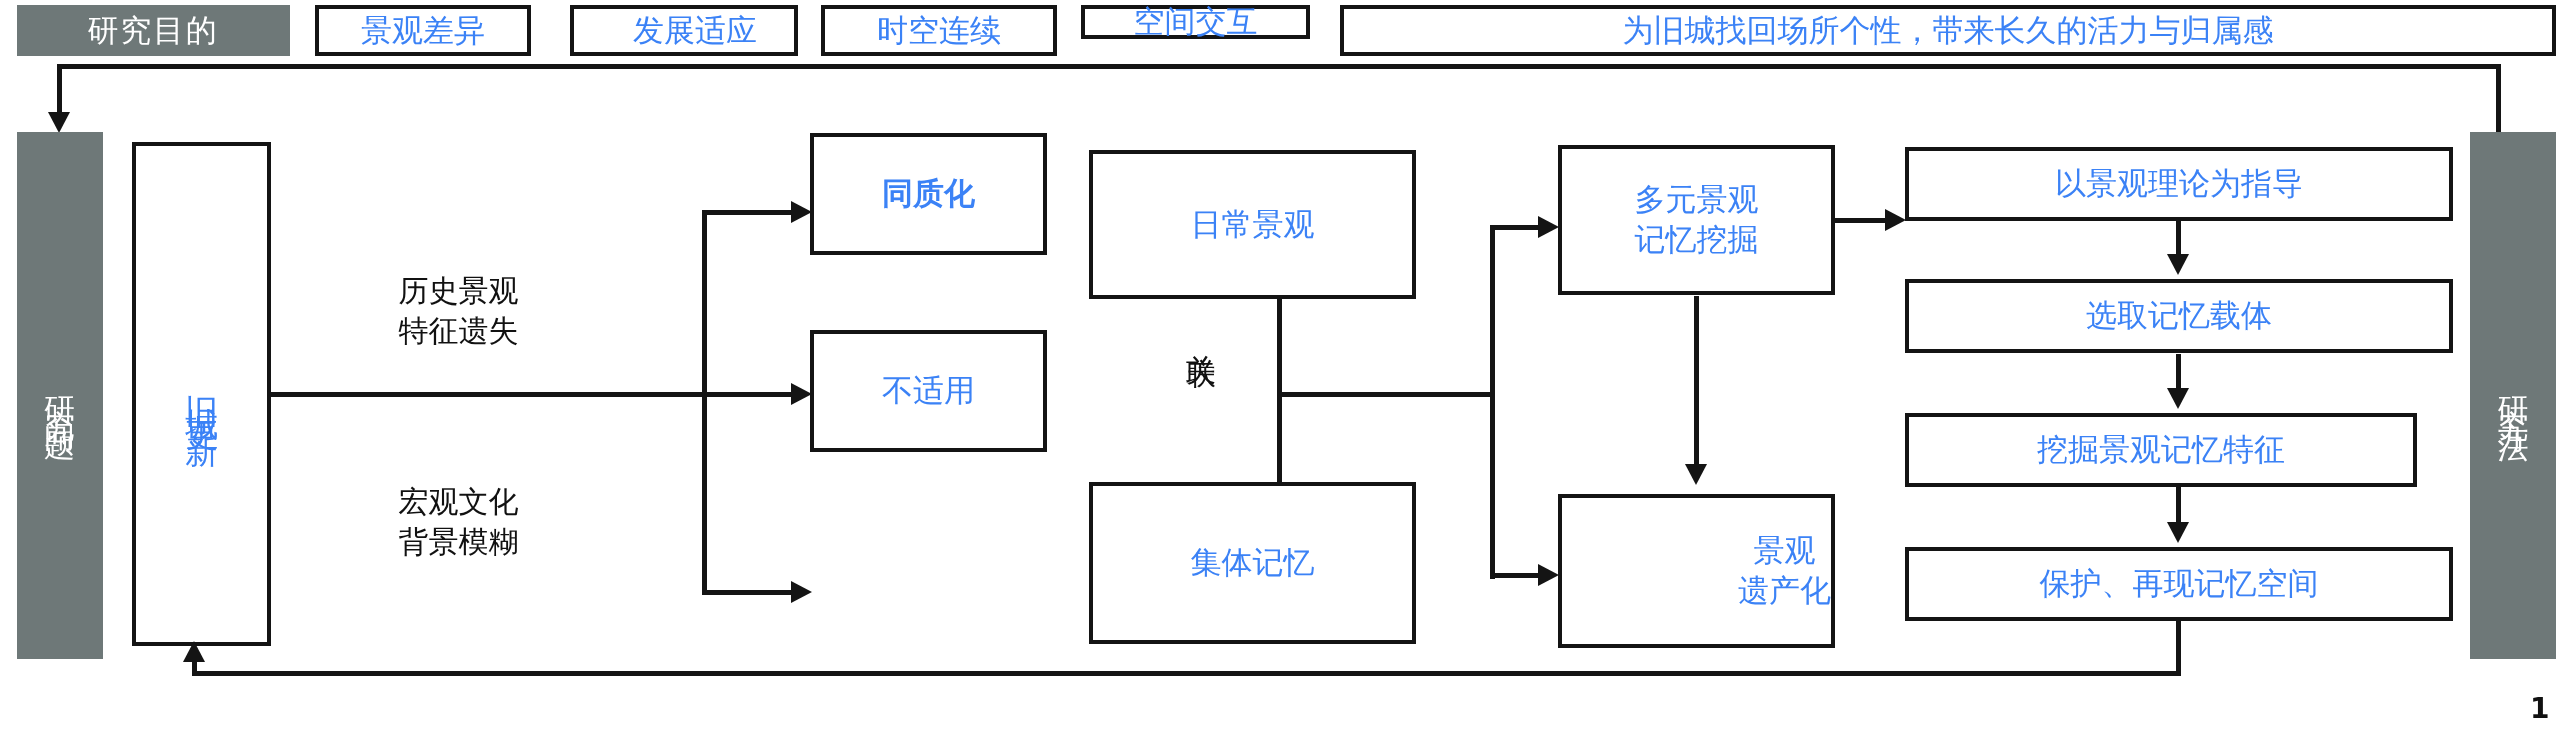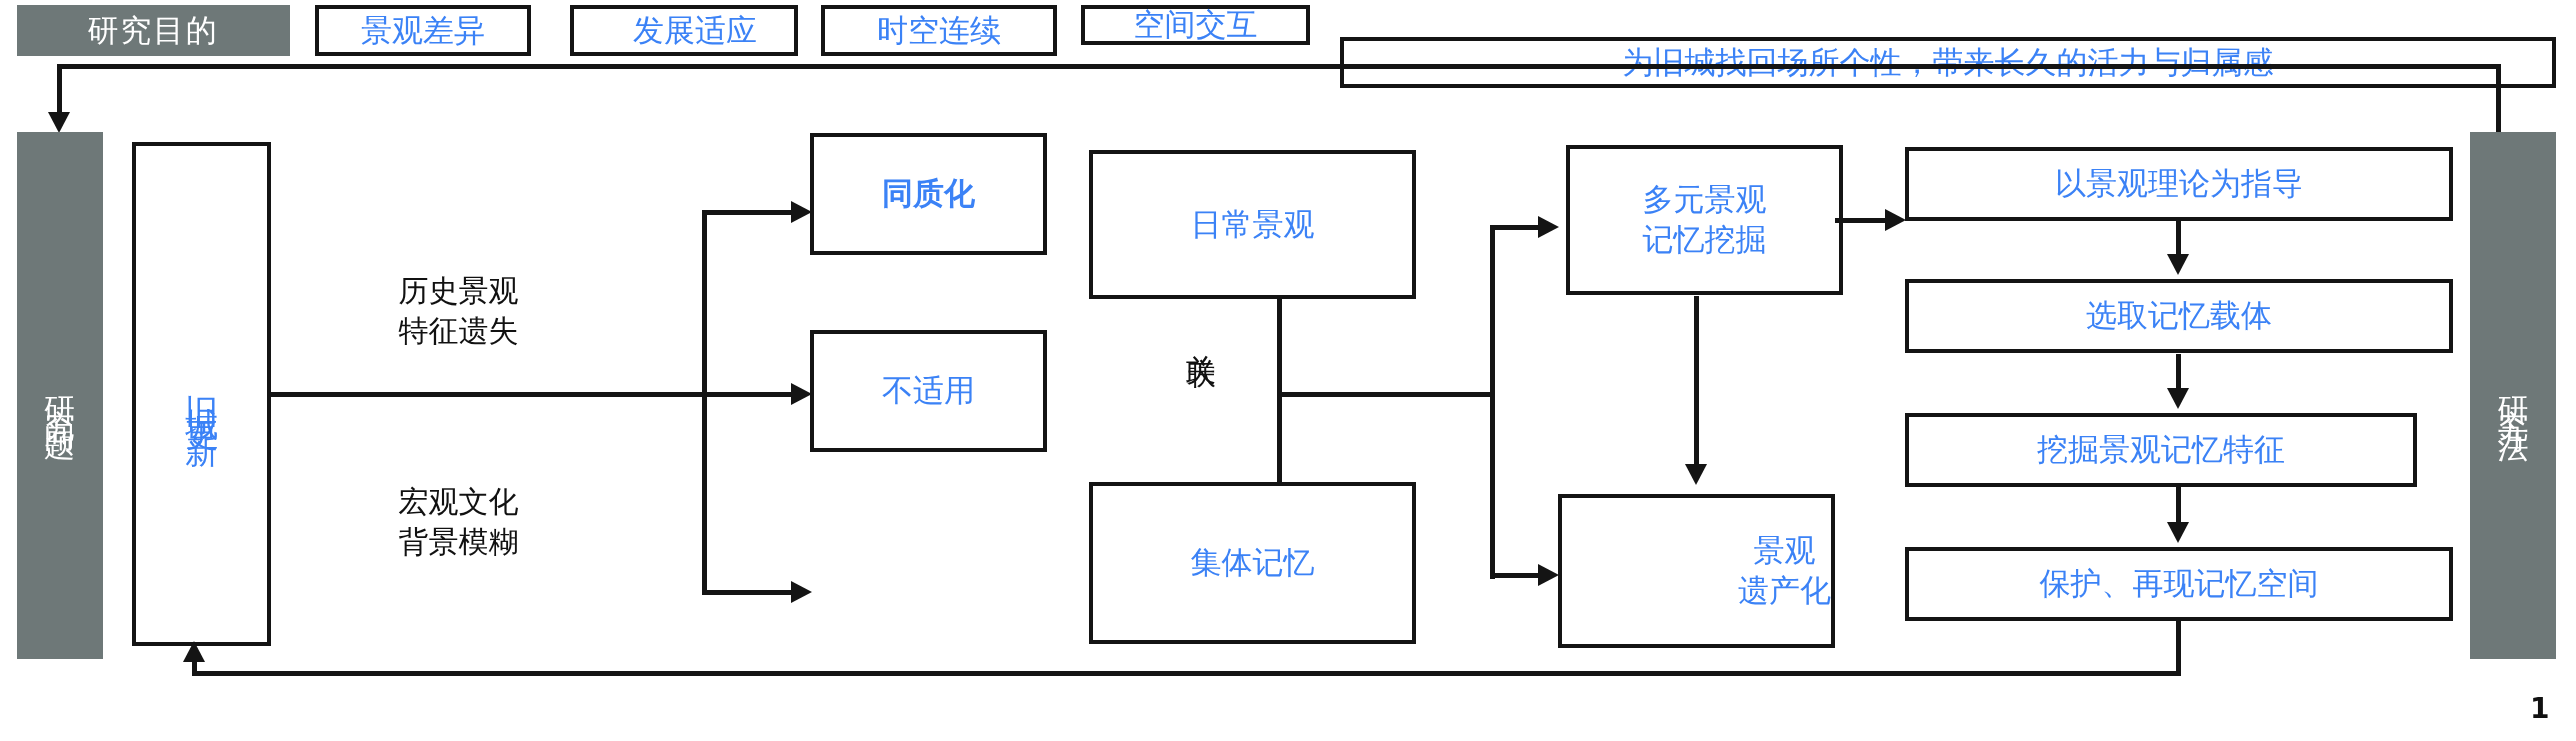--- a/index.html
+++ b/index.html
@@ -121,24 +121,24 @@
 
   <div class="box" style="left:315px; top:5px; width:216px; height:51px;">
     <span>景观差异</span>
   </div>
   <div class="box" style="left:570px; top:5px; width:228px; height:51px;padding-left:22px;">
     <span>发展适应</span>
   </div>
   <div class="box" style="left:821px; top:5px; width:236px; height:51px;">
     <span>时空连续</span>
   </div>
-  <div class="box" style="left:1081px; top:5px; width:229px; height:40px;">
+  <div class="box" style="left:1081px; top:5px; width:229px; height:34px;">
     <span>空间交互</span>
   </div>
-  <div class="box" style="left:1340px; top:5px; width:1216px; height:51px;margin-top:32px;">
+  <div class="box" style="left:1340px; top:5px; width:1216px; height:51px;">
     <span>为旧城找回场所个性，带来长久的活力与归属感</span>
   </div>
 
   <div class="ln ln-h" style="left:57px; top:64px; width:2444px; height:5px;"></div>
   <div class="ln ln-v" style="left:2496px; top:64px; width:5px; height:68px;"></div>
   <div class="ln ln-v" style="left:57px; top:64px; width:5px; height:53px;"></div>
   <div class="arrow arr-d" style="left:48px; top:112px;"></div>
 
   <div class="band band-v" style="left:16.5px; top:132px; width:86px; height:527px;">
     <span>研究问题</span>
@@ -189,21 +189,21 @@
     <span>关联</span>
   </div>
 
   <div class="ln ln-h" style="left:1277px; top:392px; width:218px; height:5px;"></div>
   <div class="ln ln-v" style="left:1490px; top:225px; width:5px; height:354px;"></div>
   <div class="ln ln-h" style="left:1490px; top:225px; width:63px; height:5px;"></div>
   <div class="ln ln-h" style="left:1490px; top:573px; width:63px; height:5px;"></div>
   <div class="arrow arr-r" style="left:1538px; top:216px;"></div>
   <div class="arrow arr-r" style="left:1538px; top:564px;"></div>
 
-  <div class="box" style="left:1558px; top:145px; width:277px; height:150px;margin-left:8px;">
+  <div class="box" style="left:1558px; top:145px; width:277px; height:150px;">
     <span>多元景观
 记忆挖掘</span>
   </div>
   <div class="box" style="left:1558px; top:494px; width:277px; height:154px;justify-content:flex-end;">
     <span>景观
 遗产化</span>
   </div>
 
   <div class="ln ln-v" style="left:1694px; top:296px; width:5px; height:170px;"></div>
   <div class="arrow arr-d" style="left:1685px; top:464px;"></div>

